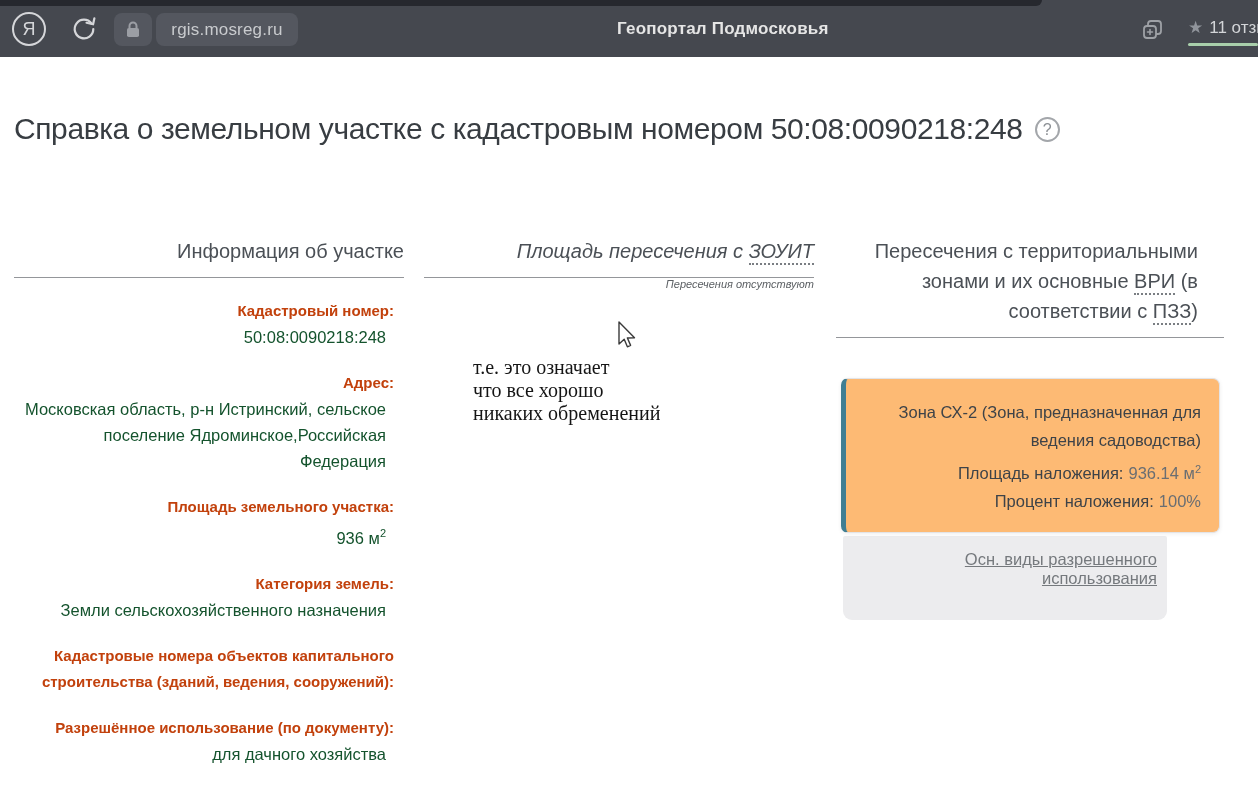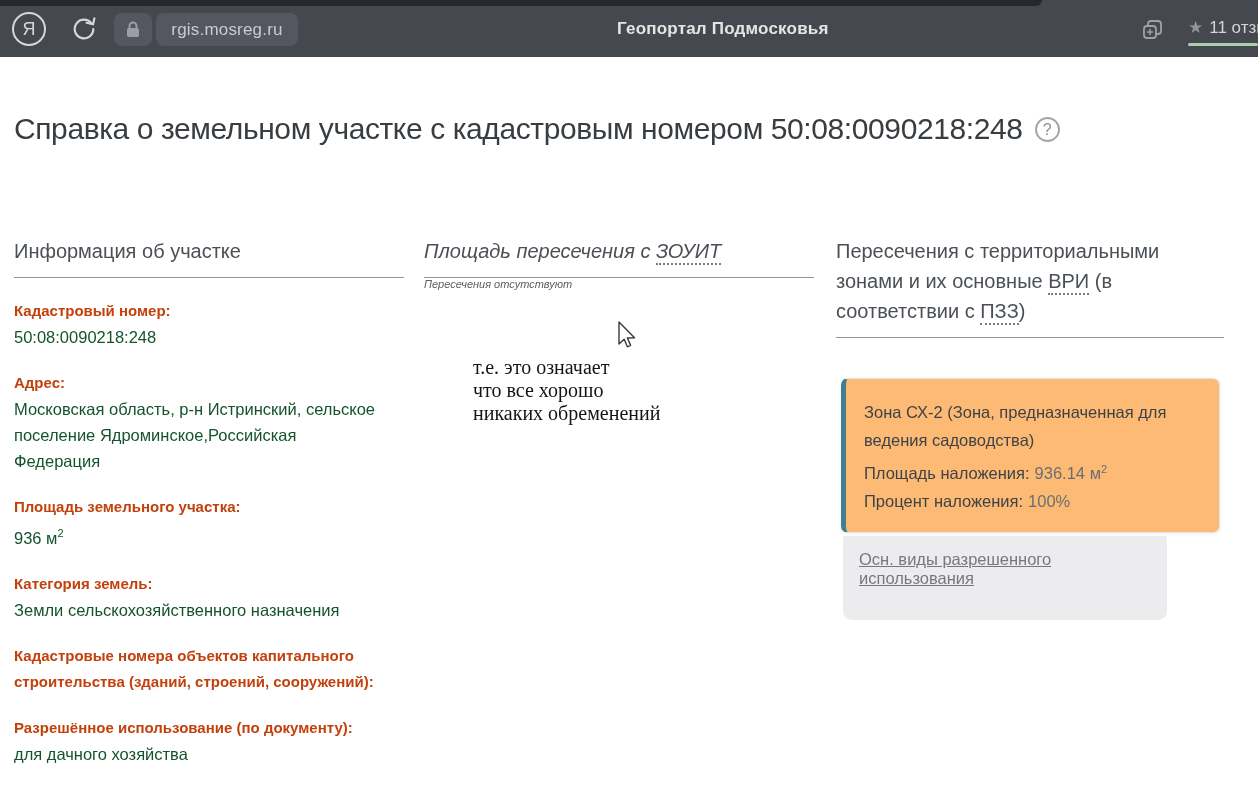--- a/index.html
+++ b/index.html
@@ -31,21 +31,21 @@
   .page-title {
     position:absolute; left:14px; top:112px; width:1150px; white-space:nowrap;
     font-size:30px; font-weight:500; color:#383d42; letter-spacing:-0.4px;
   }
   .help-badge {
     display:inline-block; width:25px; height:25px; border:2px solid #a3a6aa; border-radius:50%;
     color:#8b8f94; font-size:16px; line-height:21px; text-align:center; font-weight:400;
     vertical-align:4px; margin-left:12px;
   }
 
-  .col { position:absolute; top:236px; }
+  .col { position:absolute; top:236px;text-align:right; }
   .col1 { left:14px;  width:390px; }
   .col2 { left:424px; width:390px;font-style:italic; }
   .col3 { left:836px; width:388px; }
 
   .col-header { font-size:20px; font-weight:400; color:#4b5056; line-height:30px; }
   .col3 .col-header { width:362px; }
   .rule { border:none; border-top:1px solid #94969a; margin-top:11px; }
 
   .dotted { border-bottom:2px dotted #7a7e83; padding-bottom:1px; cursor:help; }
 
@@ -139,21 +139,21 @@
       <div class="flabel">Площадь земельного участка:</div>
       <div class="fvalue"><span>936 м</span><sup>2</sup></div>
     </div>
 
     <div class="field">
       <div class="flabel">Категория земель:</div>
       <div class="fvalue">Земли сельскохозяйственного назначения</div>
     </div>
 
     <div class="field">
-      <div class="flabel">Кадастровые номера объектов капитального строительства (зданий, строений, сооружений):</div>
+      <div class="flabel">Кадастровые номера объектов капитального строительства (зданий, ведения, сооружений):</div>
     </div>
 
     <div class="field">
       <div class="flabel">Разрешённое использование (по документу):</div>
       <div class="fvalue">для дачного хозяйства</div>
     </div>
   </div>
 
   <div class="col col2">
     <div class="col-header"><span>Площадь пересечения с </span><span class="dotted">ЗОУИТ</span></div>

